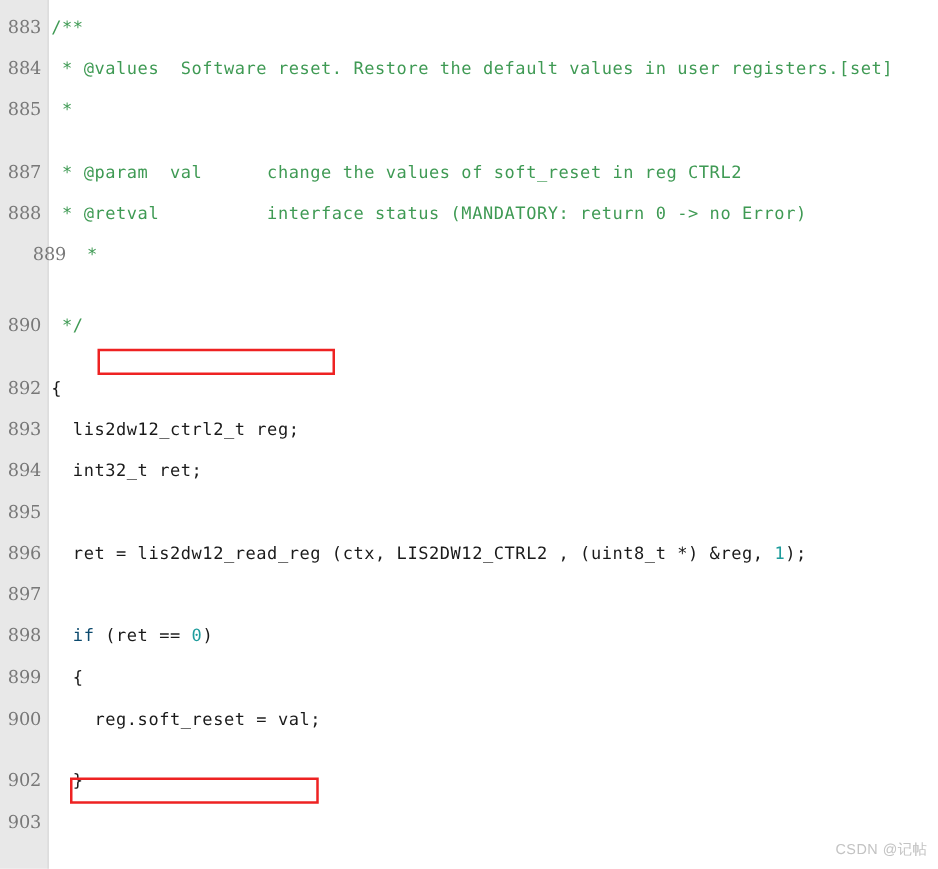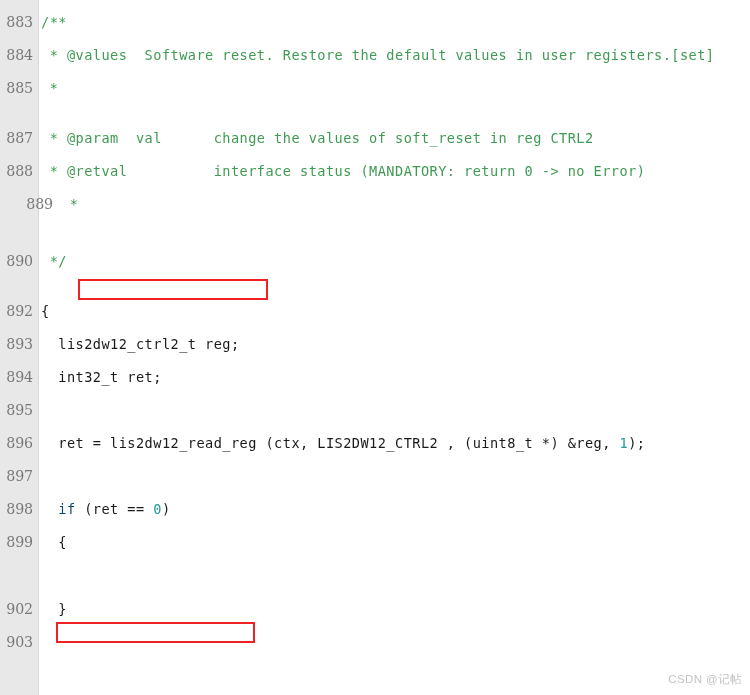--- a/index.html
+++ b/index.html
@@ -100,20 +100,21 @@
       <div class="code-line" style="top: 99.3px; margin-left: 20px;"><span class="lineno">889</span><span class="linetext"><span class="tok-comment"> *</span></span></div>
       <div class="code-line" style="top: 115.85px; margin-top: 24px;"><span class="lineno">890</span><span class="linetext"><span class="tok-comment"> */</span></span></div>
       <div class="code-line" style="top: 148.95px;"><span class="lineno">892</span><span class="linetext"><span class="tok-plain">{</span></span></div>
       <div class="code-line" style="top: 165.5px;"><span class="lineno">893</span><span class="linetext"><span class="tok-plain">  lis2dw12_ctrl2_t reg;</span></span></div>
       <div class="code-line" style="top: 182.05px;"><span class="lineno">894</span><span class="linetext"><span class="tok-plain">  int32_t ret;</span></span></div>
       <div class="code-line" style="top: 198.6px;"><span class="lineno">895</span><span class="linetext"><span class="tok-plain"></span></span></div>
       <div class="code-line" style="top: 215.15px;"><span class="lineno">896</span><span class="linetext"><span class="tok-plain">  ret = lis2dw12_read_reg (ctx, LIS2DW12_CTRL2 , (uint8_t *) &amp;reg, </span><span class="tok-number">1</span><span class="tok-plain">);</span></span></div>
       <div class="code-line" style="top: 231.7px;"><span class="lineno">897</span><span class="linetext"><span class="tok-plain"></span></span></div>
       <div class="code-line" style="top: 248.25px;"><span class="lineno">898</span><span class="linetext"><span class="tok-plain">  </span><span class="tok-keyword">if</span><span class="tok-plain"> (ret == </span><span class="tok-number">0</span><span class="tok-plain">)</span></span></div>
       <div class="code-line" style="top: 264.8px;"><span class="lineno">899</span><span class="linetext"><span class="tok-plain">  {</span></span></div>
+      <div class="code-line" style="top: 281.35px;"><span class="lineno">900</span><span class="linetext"><span class="tok-plain">    reg.soft_reset = val;</span></span></div>
       <div class="code-line" style="top: 314.45px;"><span class="lineno">902</span><span class="linetext"><span class="tok-plain">  }</span></span></div>
       <div class="code-line" style="top: 331px;"><span class="lineno">903</span><span class="linetext"><span class="tok-plain"></span></span></div>
     </div>
   <div id="highlight-layer">
       <div class="hl-box" style="left: 78px; top: 279px; width: 190px; height: 21px; border-color: rgb(238, 34, 34);"></div>
       <div class="hl-box" style="left: 56px; top: 622px; width: 199px; height: 21px; border-color: rgb(238, 34, 34);"></div>
     </div>
   <div id="watermark">CSDN @记帖</div>
 </div>
 

